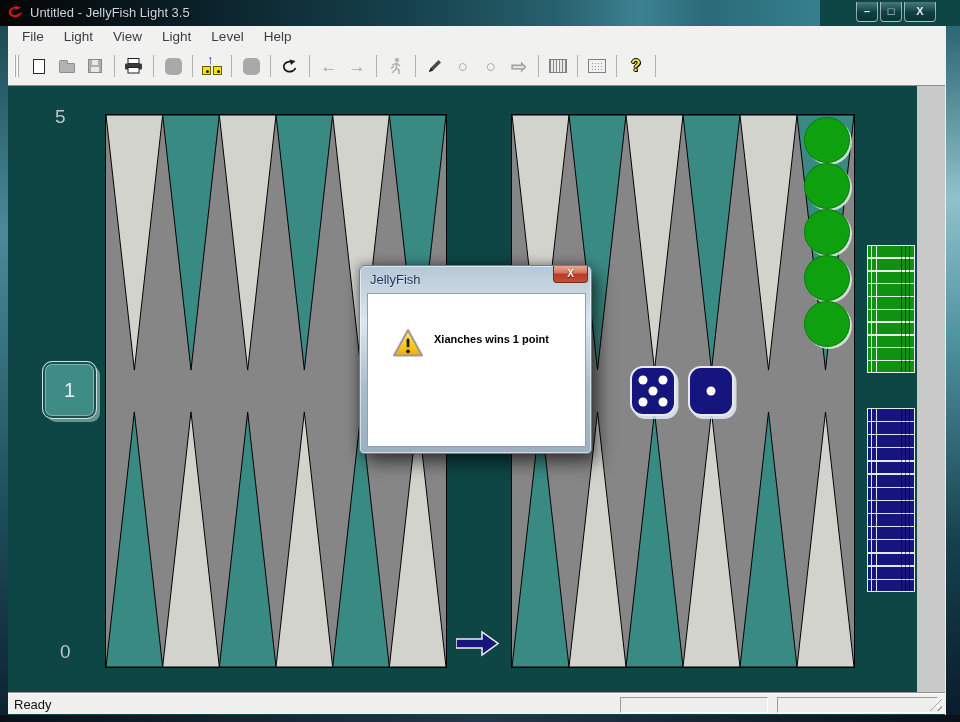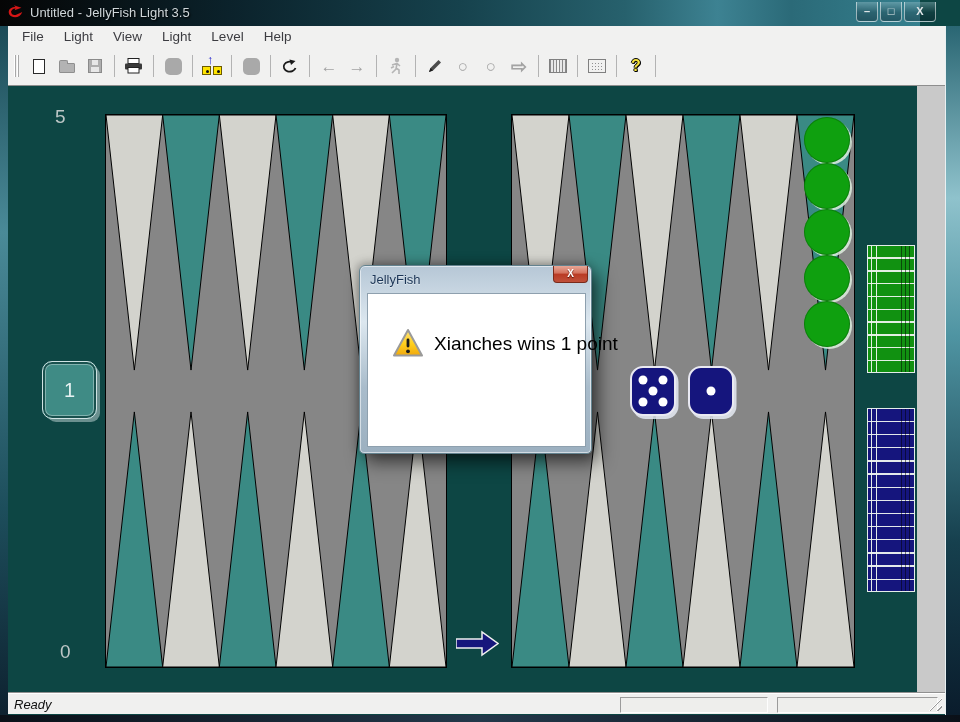--- a/index.html
+++ b/index.html
@@ -1,20 +1,20 @@
 <!DOCTYPE html>
 <html><head>
 <meta charset="utf-8">
 <style>
   html,body{margin:0;padding:0;background:#000;}
   *{box-sizing:border-box;font-family:"Liberation Sans",sans-serif;}
   .win{position:relative;width:960px;height:722px;overflow:hidden;background:#0d4644;}
 
   
-  .titlebar{position:absolute;left:0;top:0;width:920px;height:26px;
+  .titlebar{position:absolute;left:0;top:0;width:820px;height:26px;
     background:linear-gradient(90deg,#050505 0%,#0b222b 25%,#16424d 50%,#27616d 68%,#3d8292 78%,#2b6a78 86%,#35808e 100%);}
   .appicon{position:absolute;left:7px;top:4px;}
   .title-text{position:absolute;left:30px;top:5px;font-size:13px;color:#cfd6d9;text-shadow:1px 1px 2px #000;white-space:nowrap;}
   .wbtn{position:absolute;top:2px;height:20px;border:1px solid rgba(255,255,255,.55);border-top:none;
     border-radius:0 0 4px 4px;background:linear-gradient(180deg,rgba(170,205,215,.38),rgba(25,45,55,.28) 55%,rgba(10,25,35,.35));
     color:#e3e8ea;font-size:11px;font-weight:bold;text-align:center;line-height:18px;cursor:default;}
   .wbtn.min{left:856px;width:22px;}
   .wbtn.max{left:880px;width:22px;}
   .wbtn.close{left:904px;width:32px;}
 
@@ -87,42 +87,42 @@
       repeating-linear-gradient(180deg,transparent 0 11.5px,rgba(238,244,240,.95) 11.5px 12.8px);}
   .borne.bg-top{top:159px;}
   .borne.bg-bot{top:322px;background-image:
       linear-gradient(90deg,transparent 0 3px,rgba(238,244,240,.95) 3px 4px,transparent 4px 8px,rgba(238,244,240,.95) 8px 9px,
         transparent 9px 33px,rgba(0,0,0,.5) 33px 34px,transparent 34px 37px,rgba(0,0,0,.5) 37px 38px,
         transparent 38px 41px,rgba(0,0,0,.5) 41px 42px,transparent 42px),
       repeating-linear-gradient(180deg,transparent 0 11.8px,rgba(238,244,240,.95) 11.8px 13.15px);}
 
   
   .statusbar{position:absolute;left:8px;top:692px;width:937px;height:22px;background:#f0f0ef;
-    border-top:1px solid #909090;box-shadow:inset 0 1px 0 #fff;font-style:italic;}
+    border-top:1px solid #909090;box-shadow:inset 0 1px 0 #fff;}
   .status-text{position:absolute;left:6px;top:4px;font-size:13px;color:#111;}
   .spanel{position:absolute;top:4px;height:16px;background:#eeeeec;border:1px solid;border-color:#9b9b9b #fdfdfd #fdfdfd #9b9b9b;}
   .spanel.p1{left:612px;width:148px;}
   .spanel.p2{left:769px;width:161px;}
   .sgrip{position:absolute;right:3px;bottom:3px;width:14px;height:14px;
     background:repeating-linear-gradient(135deg,#fff 0 1px,#9a9a9a 1px 2px,transparent 2px 5px);
     clip-path:polygon(100% 0,100% 100%,0 100%);}
 
   
   .dialog{position:absolute;left:359px;top:265px;width:233px;height:189px;z-index:50;
     border:1px solid #63828f;border-radius:6px 6px 5px 5px;
     background:linear-gradient(180deg,#b6c7d6,#dce7ef 30%,#a9bccb 65%,#9cb0c0);
     box-shadow:6px 8px 18px rgba(0,0,0,.6),-2px -2px 8px rgba(0,0,0,.25),inset 0 0 0 1px rgba(255,255,255,.55);}
   .dlg-title{position:absolute;left:10px;top:6px;font-size:13px;color:#1b3556;text-shadow:0 1px 1px rgba(255,255,255,.6);}
   .dlg-close{position:absolute;left:193px;top:0;width:35px;height:17px;border:1px solid #7a2a1a;border-top:none;
     border-radius:0 0 4px 4px;background:linear-gradient(180deg,#e8a696 0%,#d3705c 45%,#b93a24 50%,#c0503a 100%);
     color:#fff;font-size:10px;font-weight:bold;text-align:center;line-height:15px;text-shadow:0 1px 1px #5a1006;}
   .dlg-content{position:absolute;left:7px;top:27px;width:219px;height:154px;background:#fff;border:1px solid #8ea0ae;}
   .dlg-footer{position:absolute;left:0;bottom:0;width:100%;height:56px;background:#f0f0f0;border-top:1px solid #dfdfdf;}
   .dlg-warning{position:absolute;left:24px;top:33px;}
-  .dlg-message{position:absolute;left:66px;top:39px;font-size:19px;color:#000;white-space:nowrap;}
+  .dlg-message{position:absolute;left:66px;top:39px;font-size:11px;color:#000;white-space:nowrap;font-weight:bold;}
   .ok-btn{position:absolute;left:131px;top:13px;width:66px;height:26px;border:2px solid #696969;
     background:linear-gradient(180deg,#f4f4f4,#e0e0e0);font-size:13px;color:#000;text-align:center;line-height:22px;}
 </style>
 </head>
 <body>
 
 <div class="win">
 
   <div class="titlebar">
     <svg class="appicon" width="17" height="16" viewBox="0 0 20 16">

